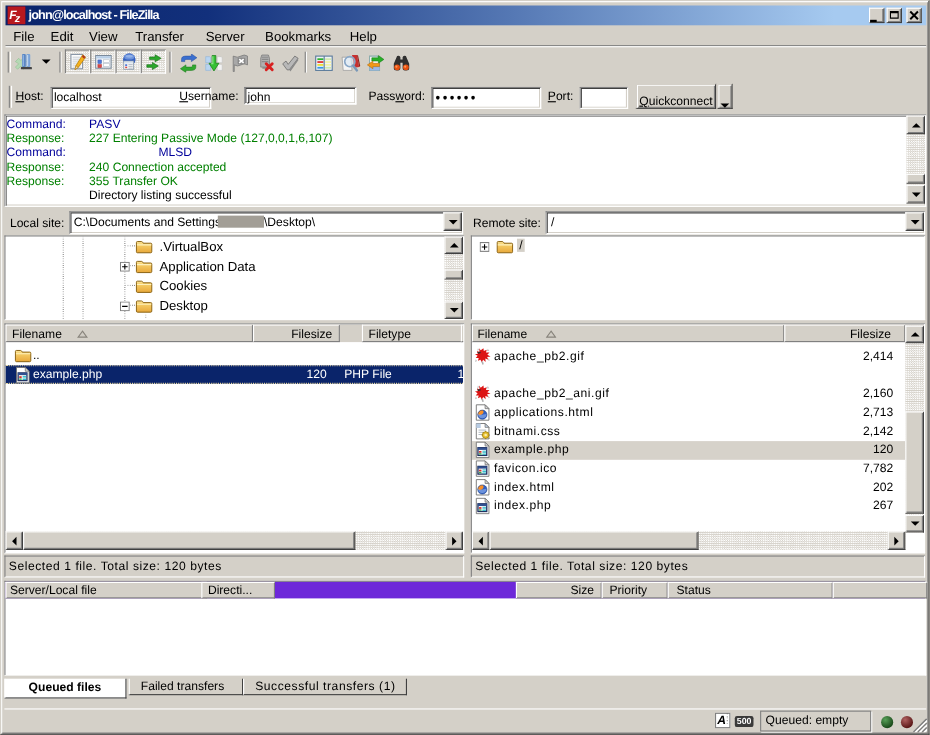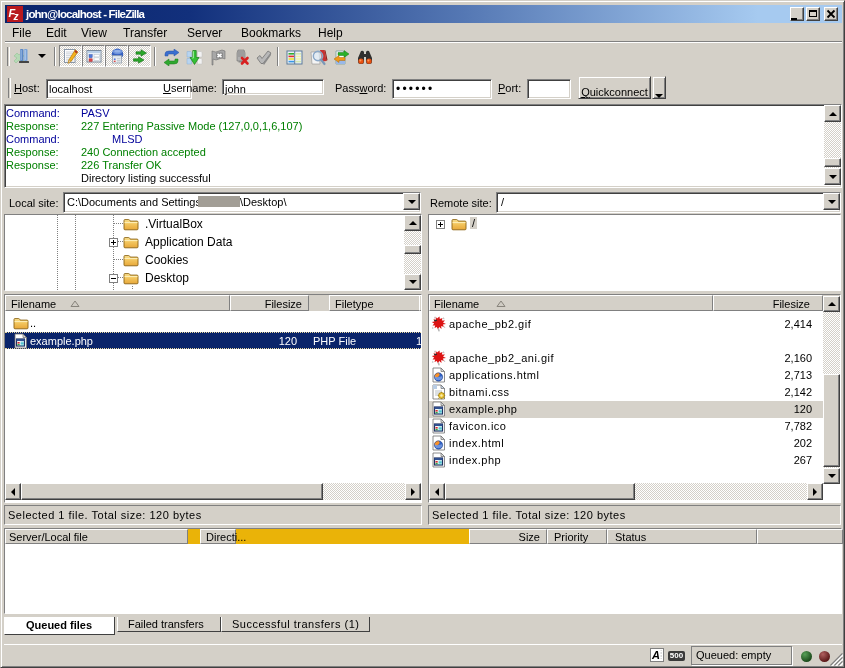--- a/index.html
+++ b/index.html
@@ -261,25 +261,25 @@
         <div class="arrD"></div>
       </div>
 </div>
 
 <div class="ab sunken" style="left:3px;top:103px;width:838px;height:84px;overflow:hidden">
   <div class="ab txt" style="left:1px;top:2px;color:#00009a;">Command:</div>
       <div class="ab txt" style="left:76px;top:2px;color:#00009a;">PASV</div>
   <div class="ab txt" style="left:1px;top:15px;color:#008000;">Response:</div>
       <div class="ab txt" style="left:76px;top:15px;color:#008000;">227 Entering Passive Mode (127,0,0,1,6,107)</div>
   <div class="ab txt" style="left:1px;top:28px;color:#00009a;">Command:</div>
-      <div class="ab txt" style="left:60px;top:28px;color:#00009a;padding-left:47px;">MLSD</div>
+      <div class="ab txt" style="left:92px;top:28px;color:#00009a;padding-left:47px;">MLSD</div>
   <div class="ab txt" style="left:1px;top:41px;color:#008000;">Response:</div>
       <div class="ab txt" style="left:76px;top:41px;color:#008000;">240 Connection accepted</div>
   <div class="ab txt" style="left:1px;top:54px;color:#008000;">Response:</div>
-      <div class="ab txt" style="left:76px;top:54px;color:#008000;">226 Transfer OK</div>
+      <div class="ab txt" style="left:76px;top:54px;color:#008000;">355 Transfer OK</div>
   <div class="ab txt" style="left:1px;top:67px;color:#000;margin-top:25px;">Status:</div>
       <div class="ab txt" style="left:76px;top:67px;color:#000;">Directory listing successful</div>
   <div class="ab dither" style="right:0;top:0;width:17px;height:80px">
     <div class="ab sb" style="left:0;top:0;width:17px;height:17px">
           <div class="arrU"></div>
         </div>
     <div class="ab sb" style="left:0;top:53px;width:17px;height:9px"></div>
     <div class="ab sb" style="left:0;bottom:0;width:17px;height:17px">
           <div class="arrD"></div>
         </div>
@@ -488,25 +488,25 @@
           <div class="arrR"></div>
         </div>
   </div>
 </div>
 
 <div class="ab sunken1" style="left:427px;top:504px;width:413px;height:20px;background:#d4d0c8">
       <span class="ab txt ls" style="left:3px;top:3px">Selected 1 file. Total size: 120 bytes</span>
     </div>
 
 <div class="ab sunken1" style="left:3px;top:527px;width:838px;height:86px;background:#fff">
-  <div class="ab" style="left:0;top:0;right:0;height:15px;background:#eab308">
+  <div class="ab" style="left:0;top:0;right:0;height:15px;background:#6d28d9">
     <div class="ab hdrbtn" style="left:0;top:0;width:183px;height:15px">
           <span class="ab txt" style="left:3px;top:1px">Server/Local file</span>
         </div>
-    <div class="ab hdrbtn" style="left:195px;top:0;width:36px;height:15px">
+    <div class="ab hdrbtn" style="left:178px;top:0;width:67px;height:15px">
           <span class="ab txt" style="left:5px;top:1px">Directi...</span>
         </div>
     <div class="ab hdrbtn" style="left:464px;top:0;width:78px;height:15px">
           <span class="ab txt" style="right:6px;top:1px">Size</span>
         </div>
     <div class="ab hdrbtn" style="left:542px;top:0;width:60px;height:15px">
           <span class="ab txt" style="left:6px;top:1px">Priority</span>
         </div>
     <div class="ab hdrbtn" style="left:602px;top:0;width:150px;height:15px">
           <span class="ab txt" style="left:7px;top:1px">Status</span>

